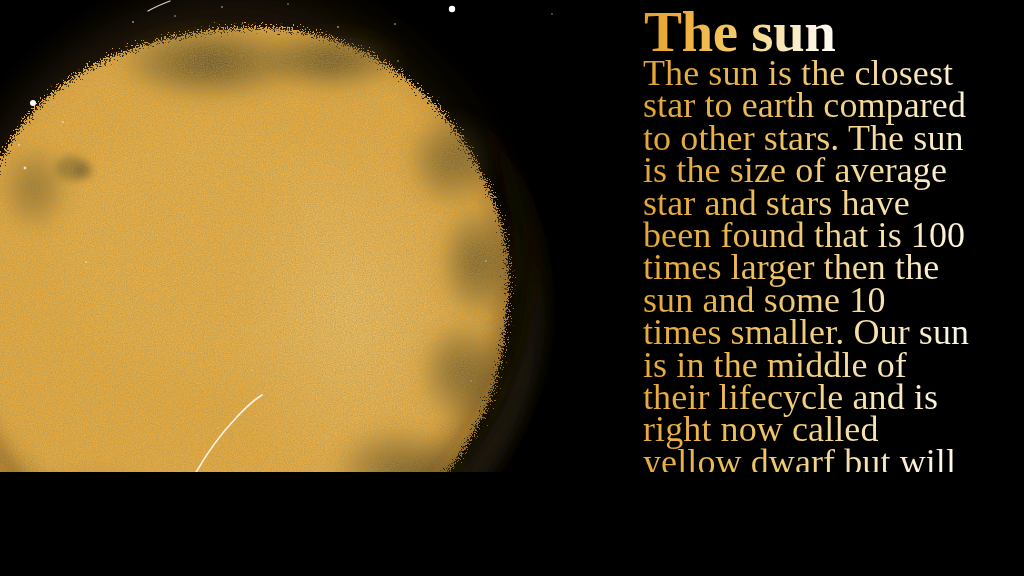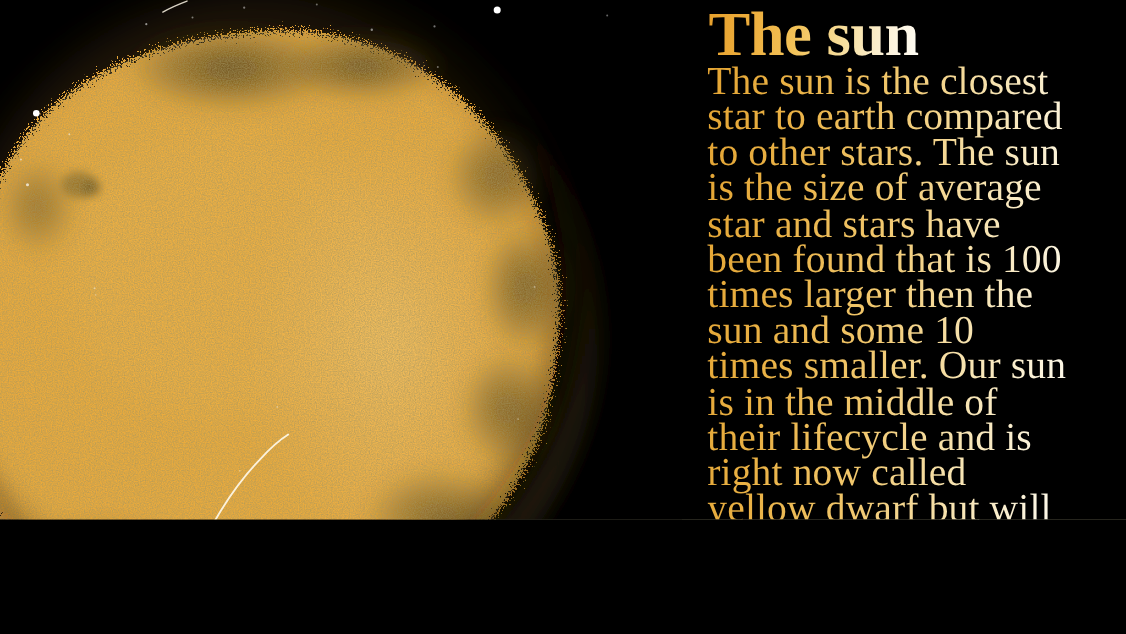--- a/index.html
+++ b/index.html
@@ -12,21 +12,21 @@
     width: 1024px;
     height: 576px;
     overflow: hidden;
     font-family: "Liberation Serif", "DejaVu Serif", serif;
   }
 
   #slide {
     position: relative;
     width: 1024px;
     height: 472px;
-    background: #fef9c3;
+    background: #14532d;
     overflow: hidden;
   }
 
   
   #illustration {
     position: absolute;
     left: 0;
     top: 0;
     width: 620px;
     height: 576px;

